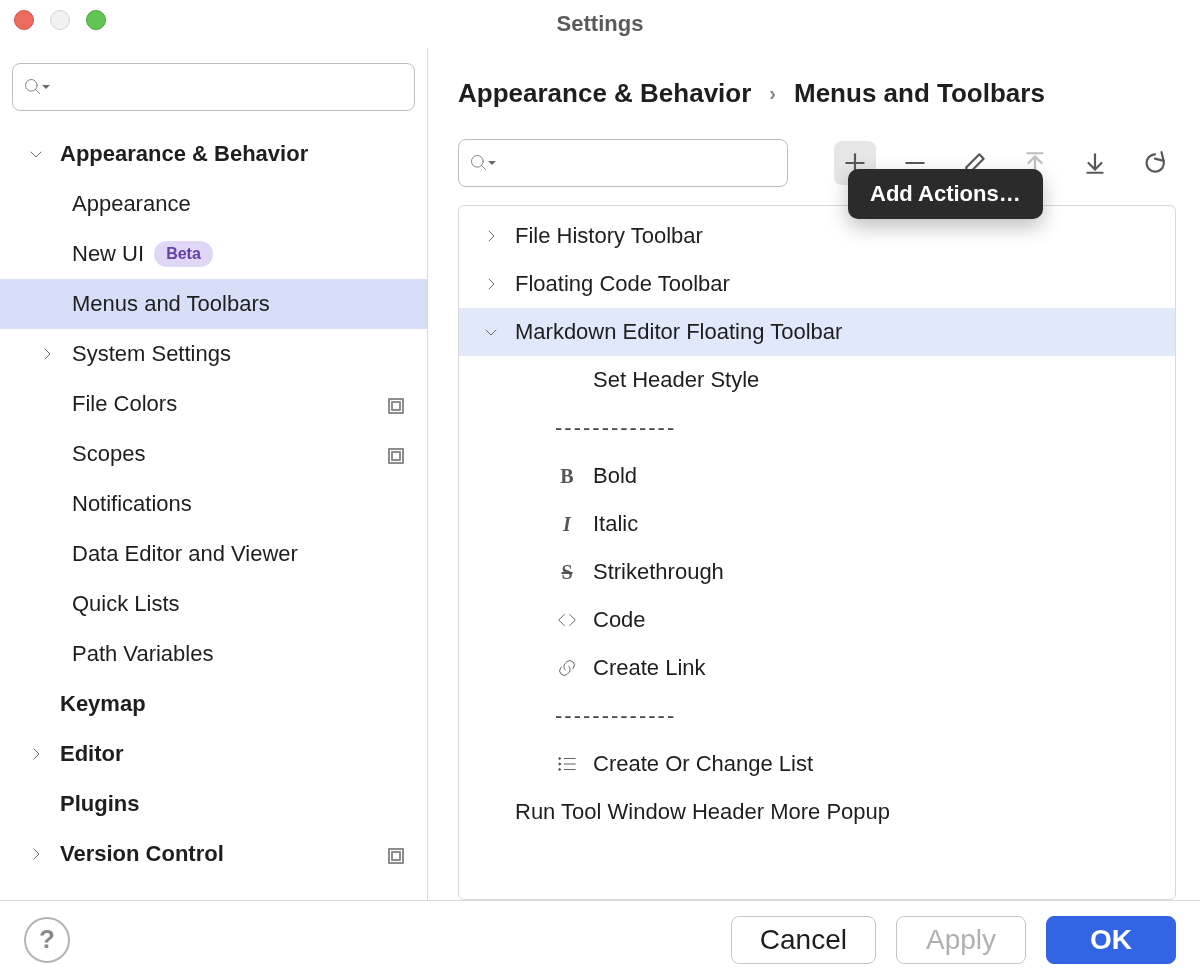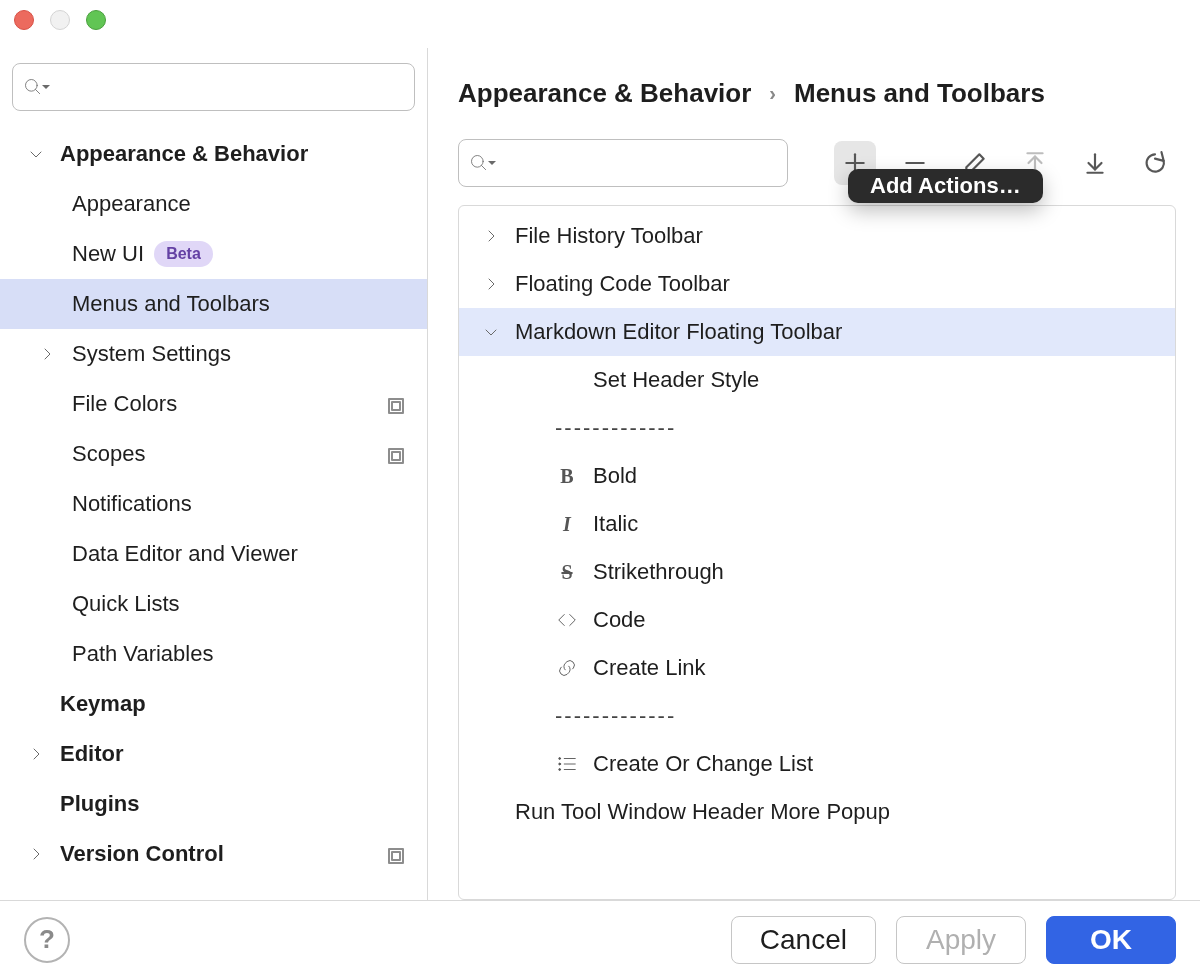--- a/index.html
+++ b/index.html
@@ -210,21 +210,21 @@
 
   
   .tooltip{
     position:absolute;
     left:390px;
     top:30px;
     background:var(--tooltip-bg);
     color:#fff;
     font-size:22px;
     font-weight:600;
-    padding:4px 22px;
+    padding:12px 22px;
     border-radius:10px;
     box-shadow:0 8px 20px rgba(0,0,0,.25);
     white-space:nowrap;
   }
   .toolbar-anchor{position:relative;}
 
   
   .footer{
     height:78px;
     border-top:1px solid var(--border);
@@ -262,20 +262,21 @@
 </style>
 </head>
 <body>
 
 <div class="titlebar">
   <div class="traffic">
     <div class="dot red"></div>
     <div class="dot yellow"></div>
     <div class="dot green"></div>
   </div>
+  <div class="window-title">Settings</div>
 </div>
 
 <div class="content">
 
   <div class="sidebar">
     <div class="search-wrap">
       <div class="searchbox">
         <span style="color:#6a6a6a;display:flex;align-items:center;">
           <svg width="20" height="20" viewBox="0 0 24 24">
               <circle cx="10" cy="10" r="7"></circle>

